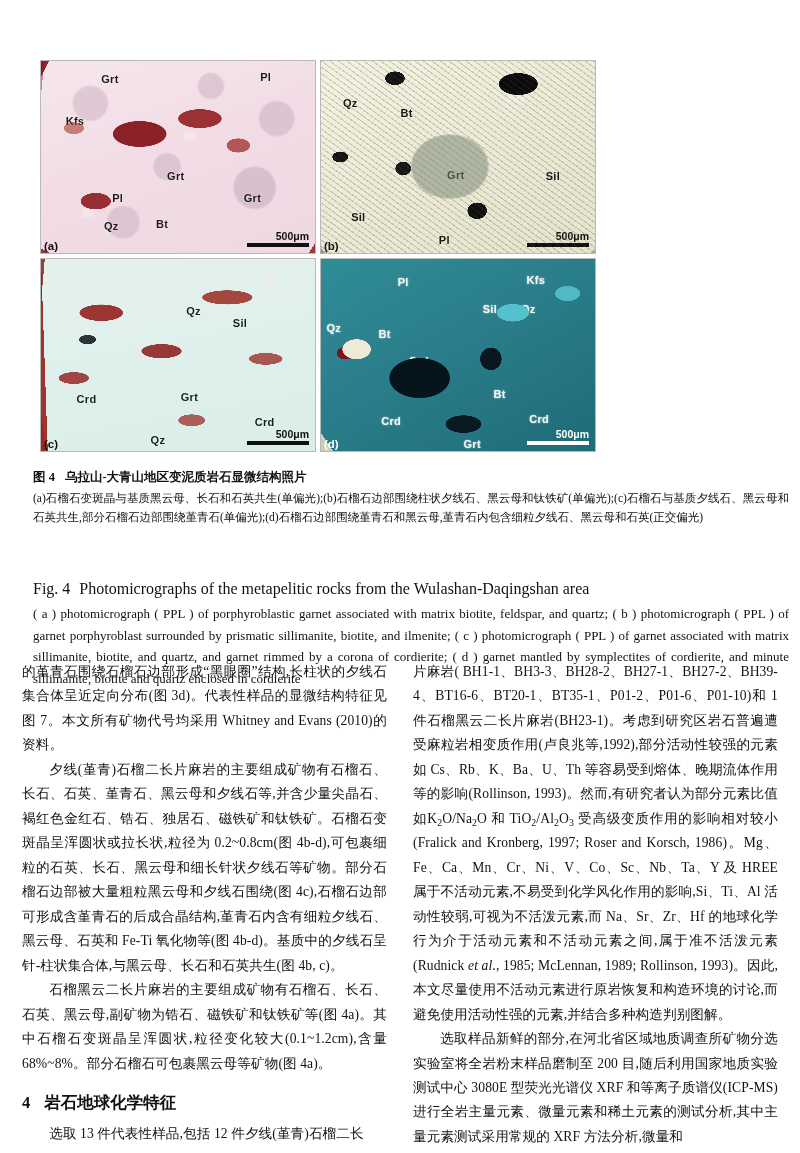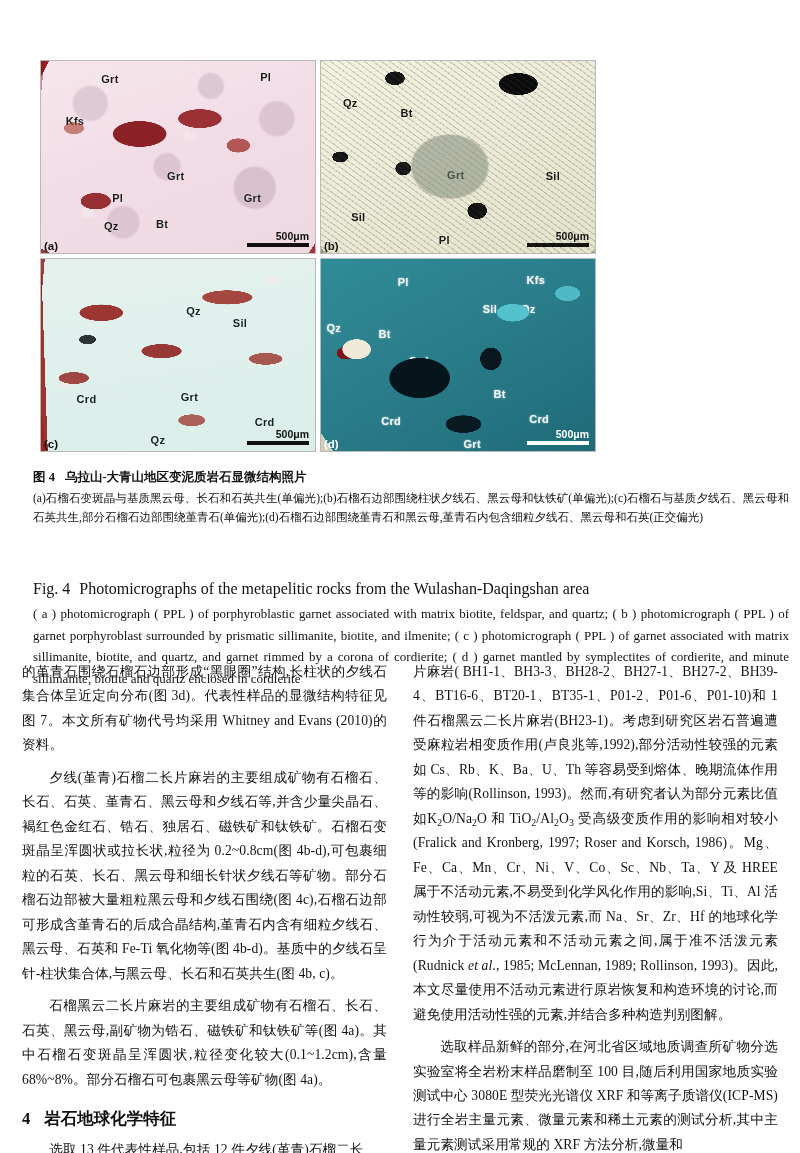--- a/index.html
+++ b/index.html
@@ -177,21 +177,21 @@
   }
   .col{ width:365px; }
   p.para{
     margin:0 0 0 0;
     font-size:13.6px;
     line-height:1.80;
     text-align:justify;
     text-justify:inter-ideograph;
     letter-spacing:.1px;
   }
-  p.para + p.para{ margin-top:8px; }
+  p.para + p.para{ margin-top:0; }
   p.indent{ text-indent:2em; }
   .sec-h{
     font-size:16.5px; font-weight:700; line-height:1.6;
     margin:14px 0 6px 0;
     font-family:"Liberation Serif","DejaVu Serif",serif;
   }
   .sec-h .sn{ margin-right:14px; }
   sub{ font-size:.72em; vertical-align:-.28em; }
   .it{ font-style:italic; }
 </style>
@@ -297,18 +297,18 @@
       <p class="para indent">夕线(堇青)石榴二长片麻岩的主要组成矿物有石榴石、长石、石英、堇青石、黑云母和夕线石等,并含少量尖晶石、褐红色金红石、锆石、独居石、磁铁矿和钛铁矿。石榴石变斑晶呈浑圆状或拉长状,粒径为 0.2~0.8cm(图 4b-d),可包裹细粒的石英、长石、黑云母和细长针状夕线石等矿物。部分石榴石边部被大量粗粒黑云母和夕线石围绕(图 4c),石榴石边部可形成含堇青石的后成合晶结构,堇青石内含有细粒夕线石、黑云母、石英和 Fe-Ti 氧化物等(图 4b-d)。基质中的夕线石呈针-柱状集合体,与黑云母、长石和石英共生(图 4b, c)。</p>
       <p class="para indent">石榴黑云二长片麻岩的主要组成矿物有石榴石、长石、石英、黑云母,副矿物为锆石、磁铁矿和钛铁矿等(图 4a)。其中石榴石变斑晶呈浑圆状,粒径变化较大(0.1~1.2cm),含量 68%~8%。部分石榴石可包裹黑云母等矿物(图 4a)。</p>
       <div class="sec-h">
         <span class="sn">4</span><span>岩石地球化学特征</span>
       </div>
       <p class="para indent">选取 13 件代表性样品,包括 12 件夕线(堇青)石榴二长</p>
     </div>
 
     <div class="col">
       <p class="para"><span>片麻岩( BH1-1、BH3-3、BH28-2、BH27-1、BH27-2、BH39-4、BT16-6、BT20-1、BT35-1、P01-2、P01-6、P01-10)和 1 件石榴黑云二长片麻岩(BH23-1)。考虑到研究区岩石普遍遭受麻粒岩相变质作用(卢良兆等,1992),部分活动性较强的元素如 Cs、Rb、K、Ba、U、Th 等容易受到熔体、晚期流体作用等的影响(Rollinson, 1993)。然而,有研究者认为部分元素比值如</span><span>K</span><sub>2</sub><span>O/Na</span><sub>2</sub><span>O 和 TiO</span><sub>2</sub><span>/Al</span><sub>2</sub><span>O</span><sub>3</sub><span> 受高级变质作用的影响相对较小(Fralick and Kronberg, 1997; Roser and Korsch, 1986)。Mg、Fe、Ca、Mn、Cr、Ni、V、Co、Sc、Nb、Ta、Y 及 HREE 属于不活动元素,不易受到化学风化作用的影响,Si、Ti、Al 活动性较弱,可视为不活泼元素,而 Na、Sr、Zr、Hf 的地球化学行为介于活动元素和不活动元素之间,属于准不活泼元素(Rudnick </span><span class="it">et al.</span><span>, 1985; McLennan, 1989; Rollinson, 1993)。因此,本文尽量使用不活动元素进行原岩恢复和构造环境的讨论,而避免使用活动性强的元素,并结合多种构造判别图解。</span></p>
-      <p class="para indent">选取样品新鲜的部分,在河北省区域地质调查所矿物分选实验室将全岩粉末样品磨制至 100 目,随后利用国家地质实验测试中心 3080E 型荧光光谱仪 XRF 和等离子质谱仪(ICP-MS)进行全岩主量元素、微量元素和稀土元素的测试分析,其中主量元素测试采用常规的 XRF 方法分析,微量和</p>
+      <p class="para indent">选取样品新鲜的部分,在河北省区域地质调查所矿物分选实验室将全岩粉末样品磨制至 200 目,随后利用国家地质实验测试中心 3080E 型荧光光谱仪 XRF 和等离子质谱仪(ICP-MS)进行全岩主量元素、微量元素和稀土元素的测试分析,其中主量元素测试采用常规的 XRF 方法分析,微量和</p>
     </div>
 
   </div>
 
 </div>
 
 </body></html>

